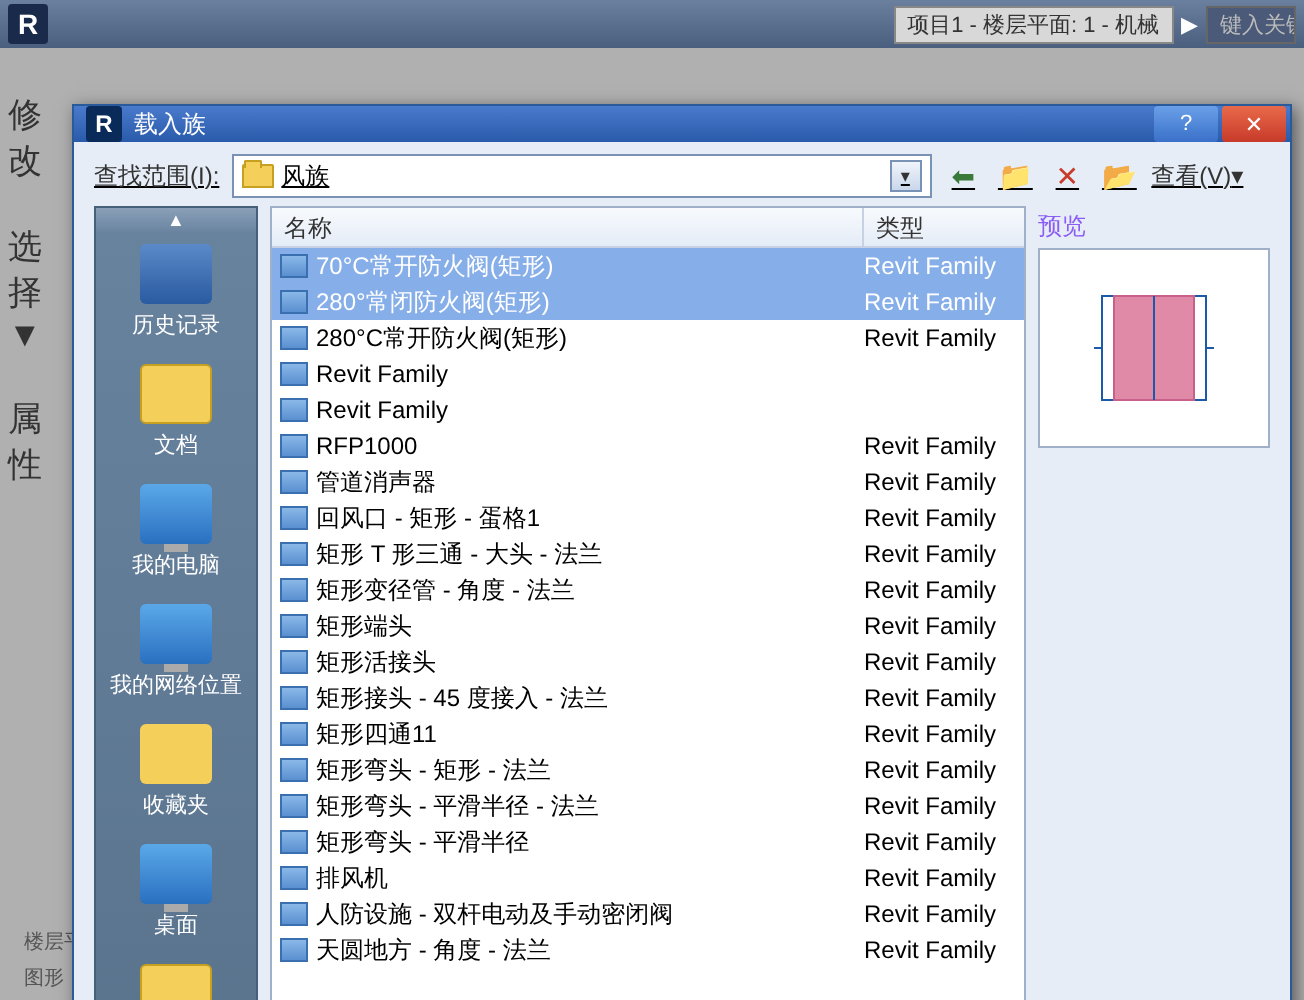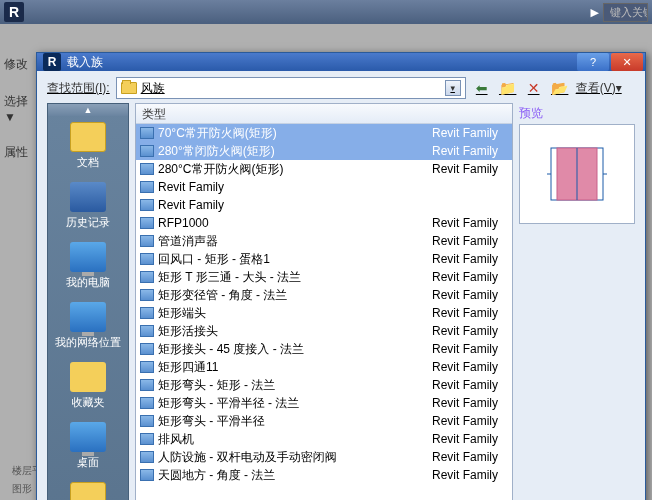--- a/index.html
+++ b/index.html
@@ -9,21 +9,21 @@
 
 
 .ribbon { position: absolute; top: 0; left: 0; right: 0; height: 24px; background: linear-gradient(#6b7f9e, #4a5f7e); display: flex; align-items: center; padding: 0 4px; gap: 6px; }
 .ribbon .rlogo { width: 20px; height: 20px; background: #1a2a4a; color: #fff; display:flex; align-items:center; justify-content:center; font-weight:bold; font-size:14px; border-radius:2px;}
 .ribbon-right { margin-left: auto; display:flex; align-items:center; gap:4px; color:#fff; font-size:11px;}
 .proj-badge { background:#d8d8d8; color:#333; padding:1px 6px; border:1px solid #888;}
 .search-hint { background:#4a5a78; color:#bbb; padding:1px 6px; border:1px solid #666; width:45px; overflow:hidden; white-space:nowrap;}
 
 
 .panel-area { position: absolute; top: 24px; left: 0; right: 0; bottom: 0; background: #b0b0b0; }
-.side-labels { position:absolute; top:32px; left:4px; width:30px; color:#333; font-size:12px;}
+.side-labels { position:absolute; top:22px; left:4px; width:30px; color:#333; font-size:17px;}
 .side-labels div { margin-bottom: 20px; writing-mode: horizontal-tb; }
 
 
 .dialog { position: absolute; left: 36px; top: 28px; width: 610px; height: 470px; border: 1px solid #2a5a9a; box-shadow: 2px 2px 8px rgba(0,0,0,0.5); background: #e6edf6; display:flex; flex-direction:column; }
 .titlebar { height: 28px; background: linear-gradient(#4a7acc, #2a5aaa); display:flex; align-items:center; padding:0 2px 0 6px; color:#fff; font-size:12px; }
 .titlebar .dlogo { width:18px; height:18px; background:#0a2a5a; color:#fff; display:flex; align-items:center; justify-content:center; font-weight:bold; font-size:12px; border-radius:2px; margin-right:6px;}
 .titlebar .wbtns { margin-left:auto; display:flex; }
 .wbtn { width: 32px; height: 18px; margin-left:2px; display:flex; align-items:center; justify-content:center; font-size:11px; color:#fff; border-radius:2px;}
 .wbtn.help { background: linear-gradient(#6aa0e8,#3a70c8); }
 .wbtn.close { background: linear-gradient(#e86a4a,#c83a2a); }
@@ -77,20 +77,21 @@
 .list-rows::-webkit-scrollbar-track { background:#e8eef7; border-left:1px solid #c6d2e3;}
 .list-rows::-webkit-scrollbar-thumb { background:linear-gradient(#cad7eb,#a8bcd8); border:1px solid #8aa0c0; border-radius:2px;}
 </style>
 </head>
 <body>
 
 <div class="app-bg">
   <div class="ribbon">
     <div class="rlogo">R</div>
     <span class="ribbon-right">
+      <span class="proj-badge">项目1 - 楼层平面: 1 - 机械</span>
       <span>▶</span>
       <span class="search-hint">键入关键</span>
     </span>
   </div>
 
   <div class="panel-area">
     <div class="side-labels">
       <div>修改</div>
       <div>选择 ▼</div>
       <div>属性</div>
@@ -127,28 +128,28 @@
               <span>▾</span>
             </span>
         </div>
 
         <div class="main-row">
 
           <div class="places">
             <div class="scroll-up">▲</div>
             <div id="places-holder" style="flex:1; overflow:hidden;">
                 <div class="place-item">
+                  <div class="picon hist"></div>
+                  <div>历史记录</div>
+                </div>
+                <div class="place-item">
                   <div class="picon folder"></div>
                   <div>文档</div>
                 </div>
                 <div class="place-item">
-                  <div class="picon hist"></div>
-                  <div>历史记录</div>
-                </div>
-                <div class="place-item">
                   <div class="picon monitor"></div>
                   <div>我的电脑</div>
                 </div>
                 <div class="place-item">
                   <div class="picon monitor"></div>
                   <div>我的网络位置</div>
                 </div>
                 <div class="place-item">
                   <div class="picon star"></div>
                   <div>收藏夹</div>
@@ -159,20 +160,21 @@
                 </div>
                 <div class="place-item">
                   <div class="picon folder"></div>
                 </div>
               </div>
 
           </div>
 
           <div class="listpane">
             <div class="list-head">
+              <div class="col-name">名称</div>
               <div class="col-type">类型</div>
             </div>
             <div class="list-rows" id="rows-holder">
                 <div class="row sel">
                   <span class="rfa-icon"></span>
                   <span class="rn">70°C常开防火阀(矩形)</span>
                   <span class="rt">Revit Family</span>
                 </div>
                 <div class="row sel">
                   <span class="rfa-icon"></span>

